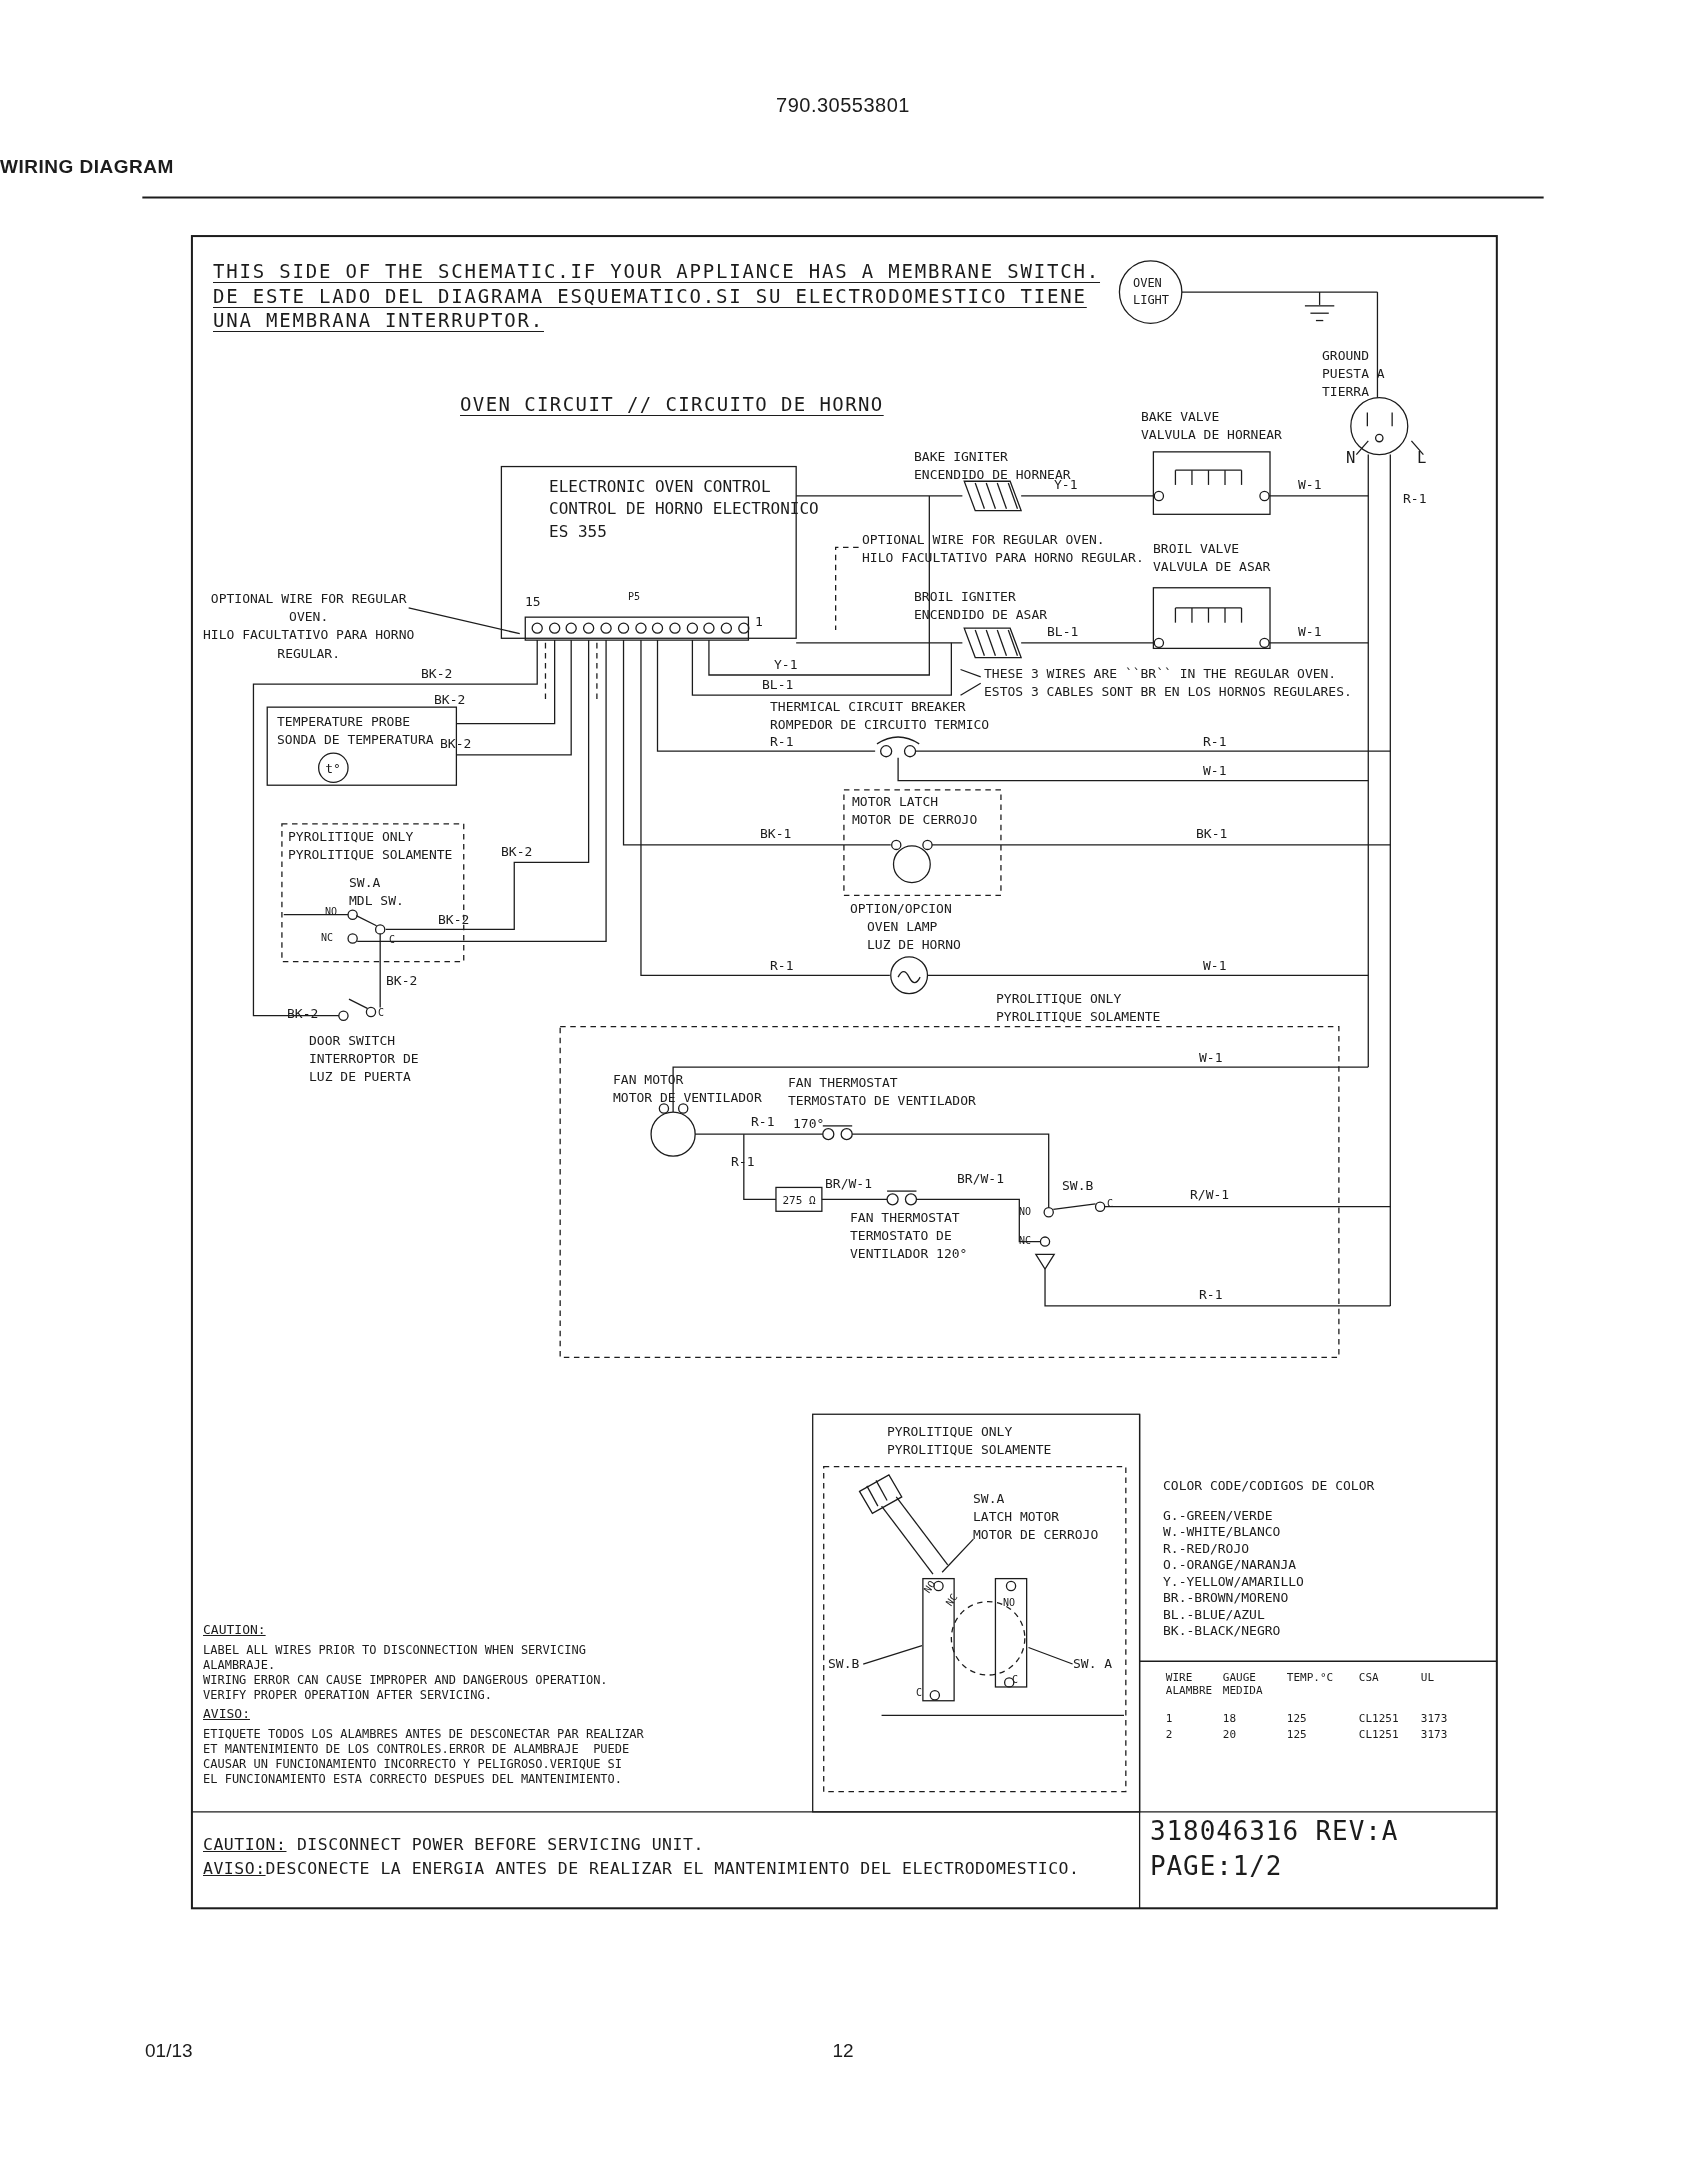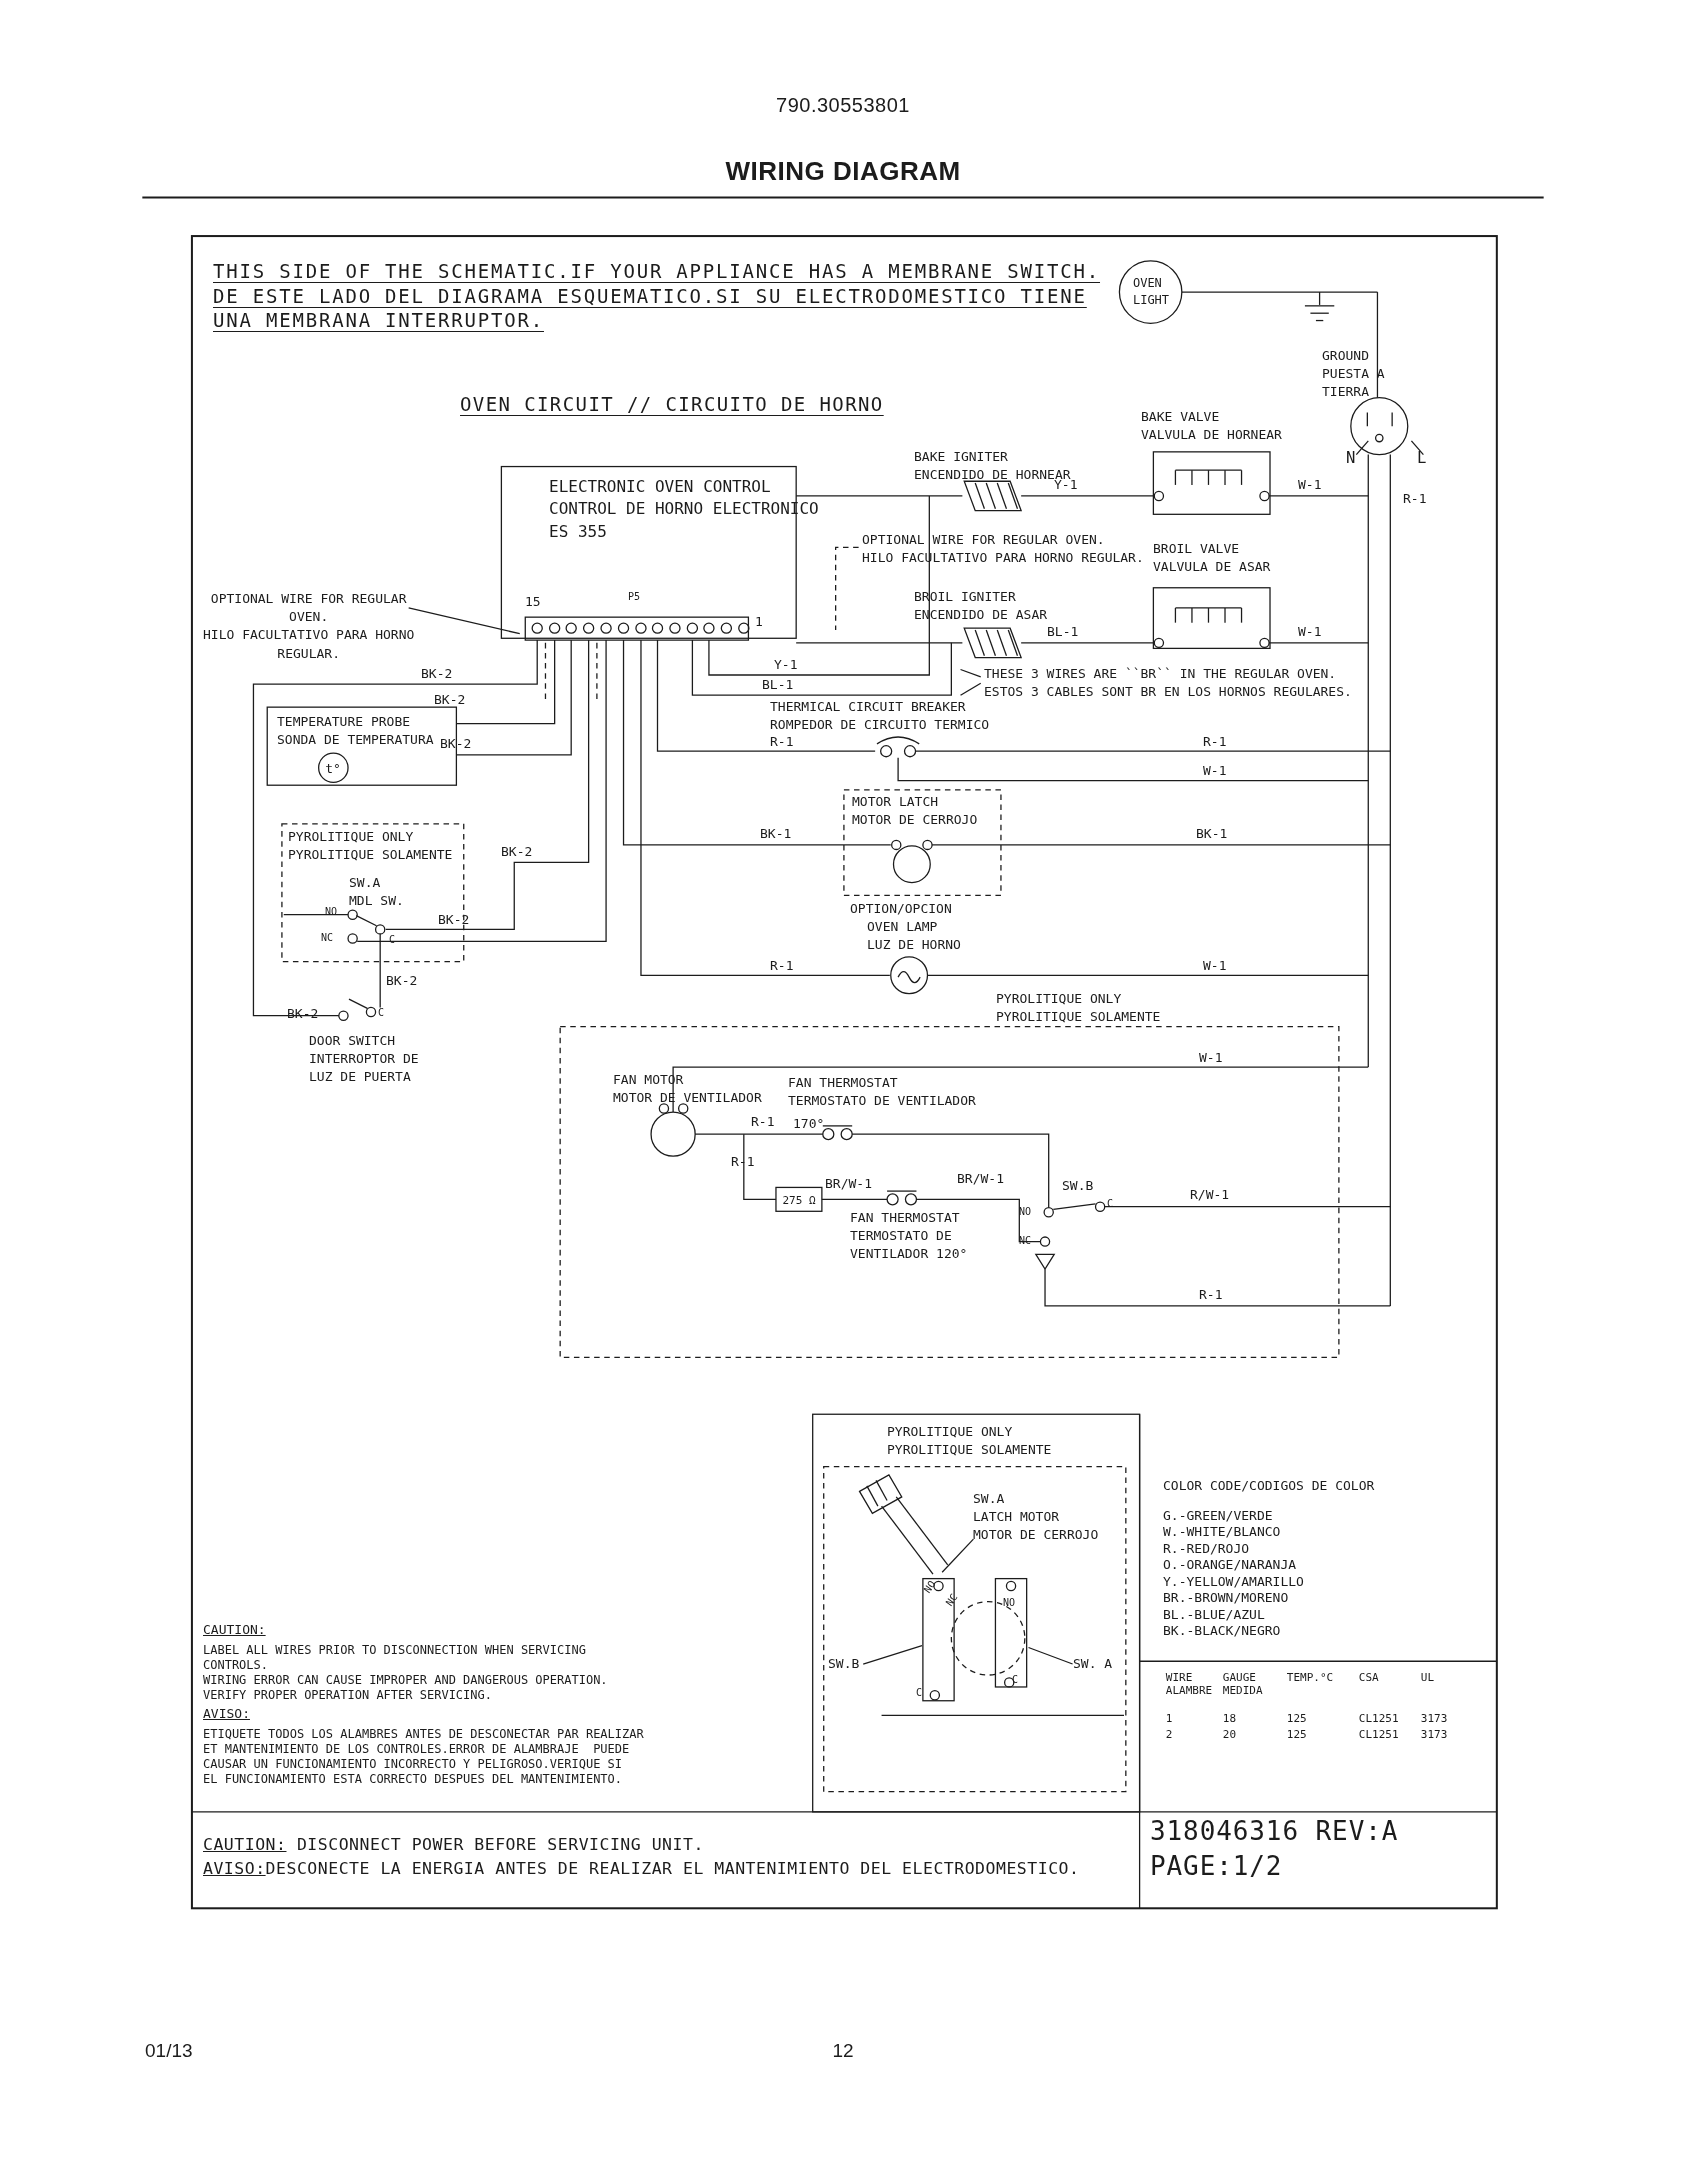--- a/index.html
+++ b/index.html
@@ -3,21 +3,21 @@
 <meta charset="utf-8">
 <style>
   *{margin:0;padding:0;box-sizing:border-box}
   body{background:#e9e9e9;font-family:"DejaVu Sans Mono",monospace;color:#1c1c1c}
   #page{position:relative;width:1686px;height:2182px;background:#ffffff;margin:0 auto;overflow:hidden}
   #wires{position:absolute;left:0;top:0;width:1686px;height:2182px}
   #wires *{fill:none;stroke:#1c1c1c;stroke-width:1.4px}
   #wires .s2{stroke-width:2.2px}
   #wires .d{stroke-dasharray:6 5}
   .part-number{position:absolute;left:0;right:0;top:94px;text-align:center;font-family:"Liberation Sans",sans-serif;font-size:20px;letter-spacing:0.5px}
-  .doc-title{position:absolute;left:0;right:0;top:156px;text-align:center;font-family:"Liberation Sans",sans-serif;font-size:26px;font-weight:700;letter-spacing:0.5px}
+  .doc-title{position:absolute;left:0;right:0;top:156px;text-align:left;font-family:"Liberation Sans",sans-serif;font-size:19px;font-weight:700;letter-spacing:0.5px}
   .hnote{position:absolute;left:213px;font-size:19px;letter-spacing:1.8px;text-decoration:underline;text-underline-offset:3.7px;white-space:pre}
   .circuit-title{position:absolute;left:460px;top:393px;font-size:19px;letter-spacing:1.4px;text-decoration:underline;text-underline-offset:3.7px}
   #labels-layer{position:absolute;inset:0}
   .lbl{position:absolute;white-space:pre;line-height:1.4;font-size:13.8px}
   .text-block{position:absolute;width:551px}
   .tb-label{font-size:13px;text-decoration:underline;margin-bottom:5.5px}
   .tb-line{font-size:12px;line-height:15px;white-space:pre}
   .color-code{position:absolute;left:1163px;top:1478px}
   .cc-title{font-size:13px;margin-bottom:14.7px}
   .cc-item{font-size:13px;line-height:16.5px;white-space:pre}
@@ -364,21 +364,21 @@
       <div class="lbl" style="left: 1003px; top: 1596px; font-size: 10px;">NO</div>
       <div class="lbl" style="left: 916px; top: 1686px; font-size: 10px;">C</div>
       <div class="lbl" style="left: 1012px; top: 1673px; font-size: 10px;">C</div>
       <div class="lbl" style="left: 828px; top: 1655px; font-size: 13px;">SW.B</div>
       <div class="lbl" style="left: 1073px; top: 1655px; font-size: 13px;">SW. A</div>
     </div>
 
   <div class="text-block" style="left:203px;top:1622px">
     <div class="tb-label">CAUTION:</div>
     <div class="tb-line">LABEL ALL WIRES PRIOR TO DISCONNECTION WHEN SERVICING</div>
-    <div class="tb-line">CONTROLS.</div>
+    <div class="tb-line">ALAMBRAJE.</div>
     <div class="tb-line">WIRING ERROR CAN CAUSE IMPROPER AND DANGEROUS OPERATION.</div>
     <div class="tb-line">VERIFY PROPER OPERATION AFTER SERVICING.</div>
   </div>
 
   <div class="text-block" style="left:203px;top:1706px">
     <div class="tb-label">AVISO:</div>
     <div class="tb-line">ETIQUETE TODOS LOS ALAMBRES ANTES DE DESCONECTAR PAR REALIZAR</div>
     <div class="tb-line">ET MANTENIMIENTO DE LOS CONTROLES.ERROR DE ALAMBRAJE  PUEDE</div>
     <div class="tb-line">CAUSAR UN FUNCIONAMIENTO INCORRECTO Y PELIGROSO.VERIQUE SI</div>
     <div class="tb-line">EL FUNCIONAMIENTO ESTA CORRECTO DESPUES DEL MANTENIMIENTO.</div>

